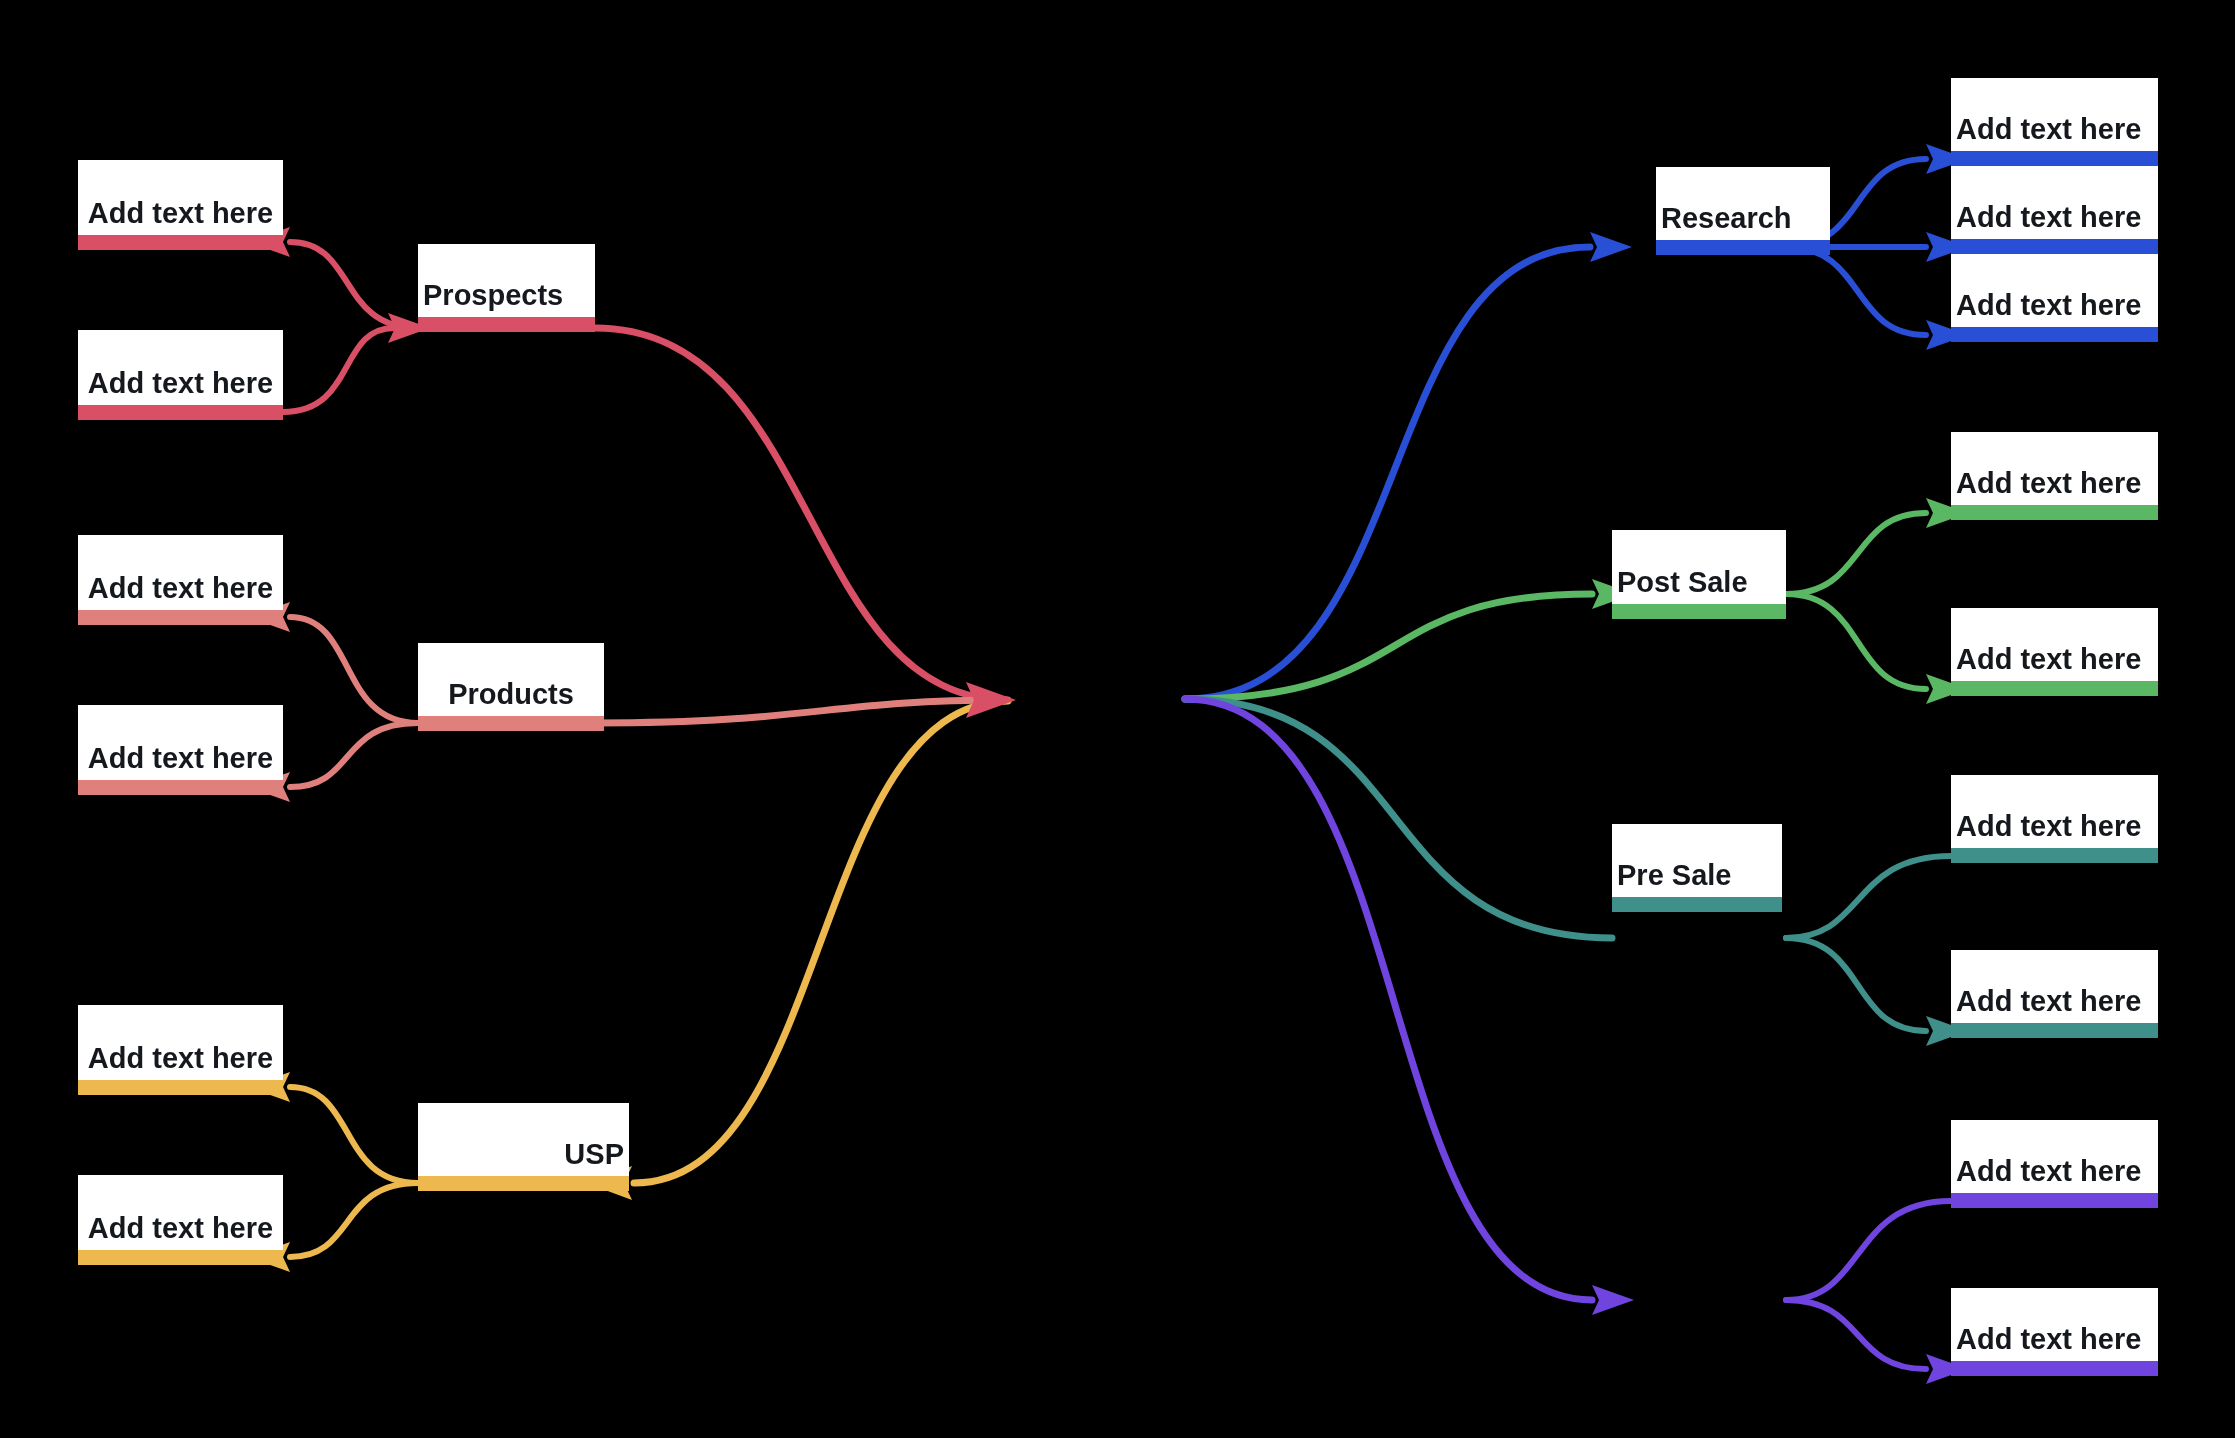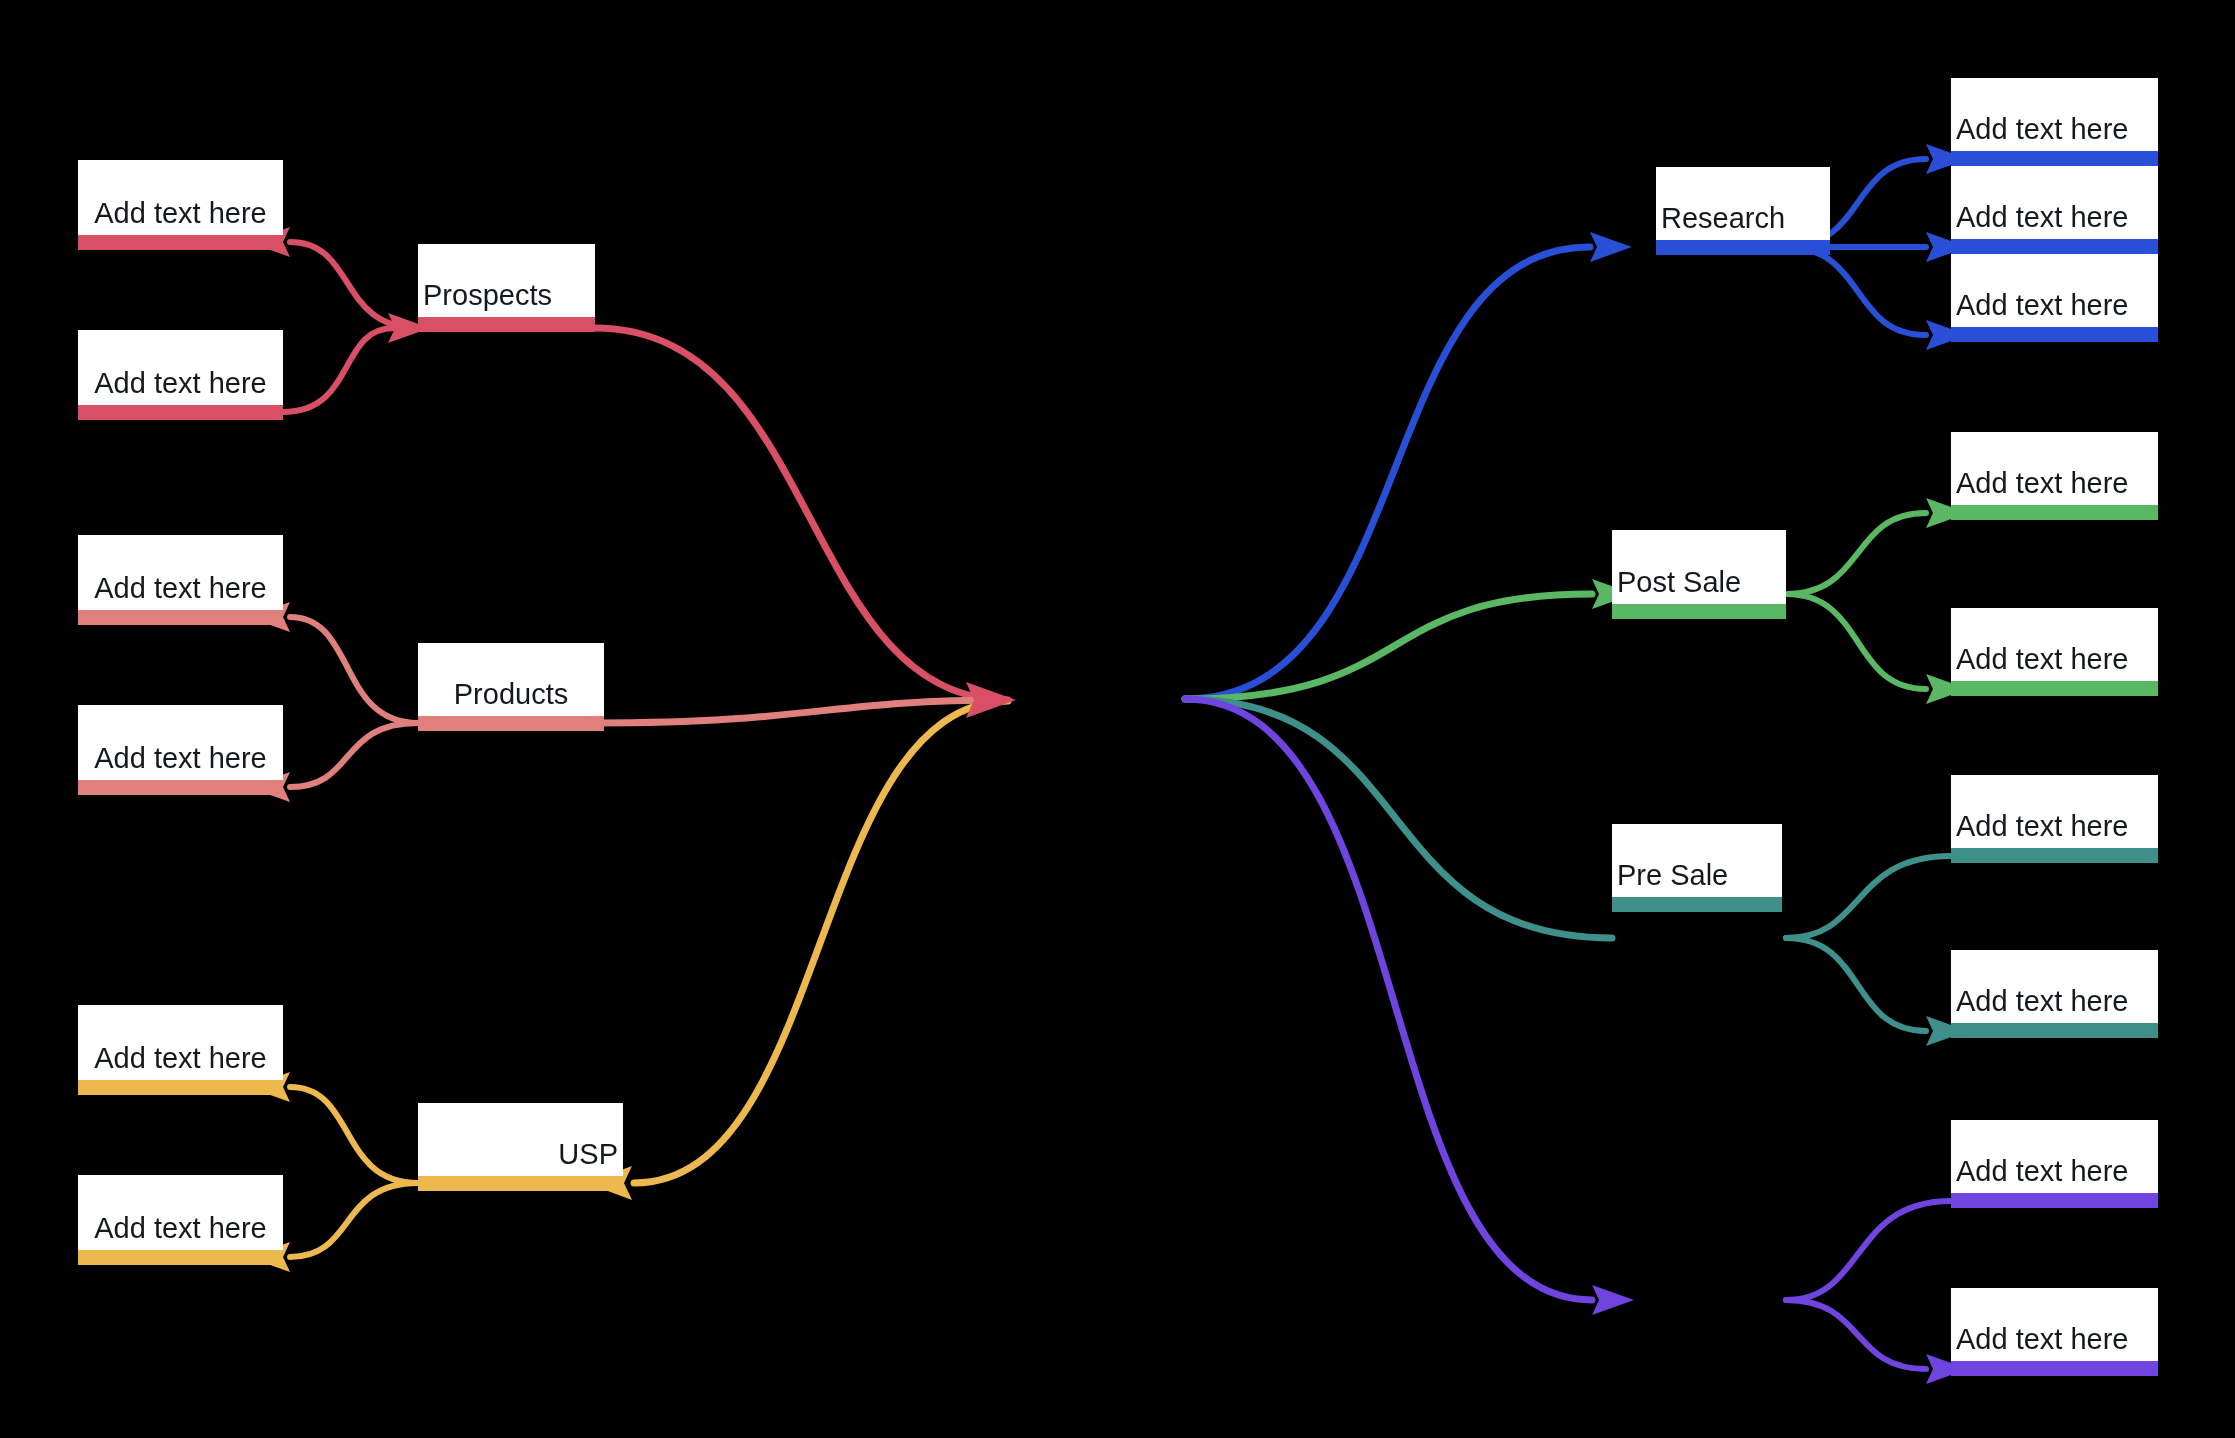--- a/index.html
+++ b/index.html
@@ -8,21 +8,21 @@
     font-family:"Liberation Sans",sans-serif;background:#000;
   }
   .links{position:absolute;left:0;top:0;width:2235px;height:1438px;}
   .links path.link{fill:none;stroke-linecap:round;}
   .links path.main{stroke-width:7px;}
   .links path.sub{stroke-width:6px;}
   .node{position:absolute;background:#ffffff;}
   .node .bar{position:absolute;left:0;right:0;bottom:0;height:15px;}
   .node .label{
     position:absolute;left:5px;right:5px;bottom:22px;
-    font-size:29px;font-weight:400;color:inherit;white-space:nowrap;line-height:1;
+    font-size:29px;font-weight:700;color:inherit;white-space:nowrap;line-height:1;
   }
   .align-left  .label{text-align:left;}
   .align-center .label{text-align:center;}
   .align-right .label{text-align:right;}
   .center-node{
     position:absolute;left:1019px;top:661px;width:166px;height:78px;
     background:#fff;border:5px solid #a6b1c2;border-radius:40px;
     display:flex;align-items:center;justify-content:center;
     font-size:32px;font-weight:600;box-sizing:border-box;z-index:3;
   }
@@ -124,21 +124,21 @@
   </div>
 
   <div class="node align-left" style="left:418px;top:244px;width:177px;height:88px;">
     <span class="label">Prospects</span>
     <span class="bar" style="background-color: rgb(217, 79, 102);"></span>
   </div>
   <div class="node align-center" style="left:418px;top:643px;width:177px;height:88px;padding-left:9px;">
     <span class="label">Products</span>
     <span class="bar" style="background-color: rgb(224, 128, 124);"></span>
   </div>
-  <div class="node align-right" style="left:418px;top:1103px;width:194px;height:88px;padding-left:11px;">
+  <div class="node align-right" style="left:418px;top:1103px;width:211px;height:88px;">
     <span class="label">USP</span>
     <span class="bar" style="background-color: rgb(237, 184, 77);"></span>
   </div>
 
 
   <div class="node align-left" style="left:1612px;top:167px;width:174px;height:88px;margin-left:44px;">
     <span class="label">Research</span>
     <span class="bar" style="background-color: rgb(42, 79, 215);"></span>
   </div>
   <div class="node align-left" style="left:1612px;top:530px;width:174px;height:89px;">

